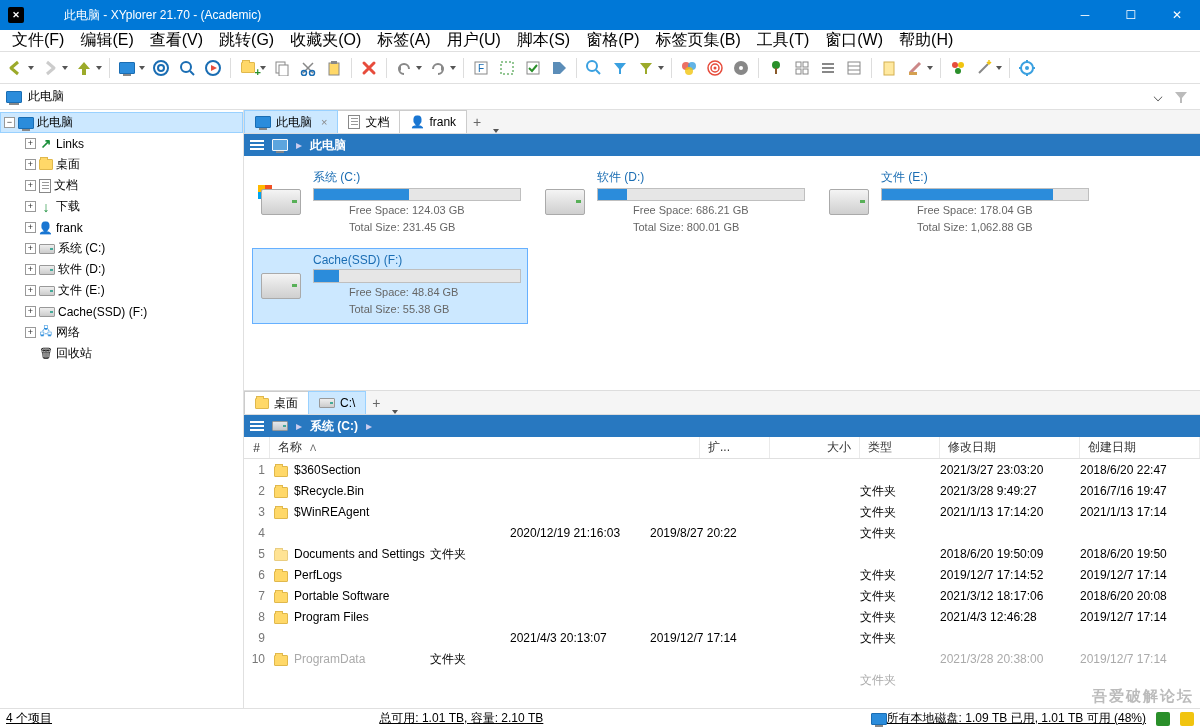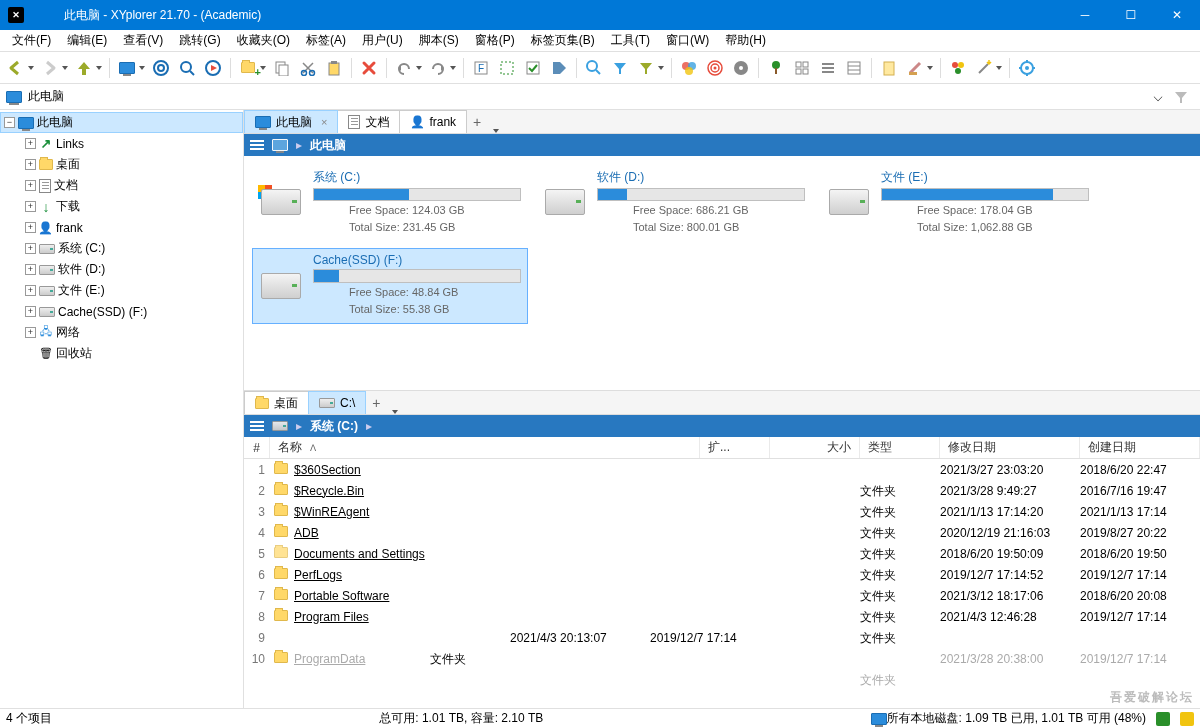--- a/index.html
+++ b/index.html
@@ -7,21 +7,21 @@
 
 
 .titlebar { height: 30px; background: #0078d7; color: #fff; display: flex; align-items: center; padding-left: 8px; }
 .titlebar .app-icon { width: 16px; height: 16px; background: #000; border-radius: 2px; display: flex; align-items: center; justify-content: center; margin-right: 6px; }
 .titlebar .app-icon::after { content: "✕"; color: #fff; font-size: 9px; font-weight: bold; }
 .titlebar .title { flex: 1; font-size: 12px; margin-left: 34px; }
 .titlebar .win-btn { width: 46px; height: 30px; display: flex; align-items: center; justify-content: center; color: #fff; font-size: 12px; cursor: pointer; }
 
 
 .menubar { height: 22px; background: #fff; border-bottom: 1px solid #e0e0e0; display: flex; align-items: center; padding: 0 4px; }
-.menubar .item { padding: 2px 8px; font-size: 12px; cursor: pointer; }
+.menubar .item { padding: 2px 8px; font-size: 16px; cursor: pointer; }
 
 
 .toolbar { height: 32px; border-bottom: 1px solid #e0e0e0; display: flex; align-items: center; padding: 0 4px; gap: 2px; }
 .tbtn { width: 24px; height: 24px; display: flex; align-items: center; justify-content: center; border-radius: 2px; cursor: pointer; position: relative; }
 .tbtn.dd { padding-right: 8px; width: 32px; }
 .tbtn.dd::after { content: ""; position: absolute; right: 2px; top: 10px; border-left: 3px solid transparent; border-right: 3px solid transparent; border-top: 4px solid #555; }
 .tsep { width: 1px; height: 20px; background: #ddd; margin: 0 3px; }
 
 
 .addressbar { height: 26px; border-bottom: 1px solid #e0e0e0; display: flex; align-items: center; padding: 0 6px; gap: 6px; }
@@ -98,44 +98,44 @@
 
 .listheader { height: 22px; border-bottom: 1px solid #e0e0e0; display: flex; background: #fff; font-size: 12px; color: #333; }
 .listheader .col { padding: 3px 8px; border-right: 1px solid #eaeaea; display: flex; align-items: center; gap: 4px; cursor: pointer; }
 .listheader .col.num { width: 26px; justify-content: center; }
 .listheader .sort::after { content:"ᐱ"; font-size: 9px; color: #666; margin-left: 4px; }
 
 
 .listbody { flex: 1; overflow-y: scroll; overflow-x: scroll; font-size: 12px; }
 .lrow { display: flex; height: 21px; align-items: center; }
 .lrow .c-num { width: 26px; text-align: right; padding-right: 5px; color: #777; }
-.lrow .c-name { width: 430px; display: flex; align-items: flex-start; gap: 6px; padding-left: 4px; text-decoration: underline; }
+.lrow .c-name { width: 430px; display: flex; align-items: flex-end; gap: 6px; padding-left: 4px; }
 .lrow .c-ext { width: 70px; }
 .lrow .c-size { width: 90px; text-align: right; padding-right: 8px; }
 .lrow .c-type { width: 80px; margin-top: 44px; }
 .lrow .c-mod { width: 140px; }
 .lrow .c-cre { width: 120px; }
 .lrow.last { color: #aaa; }
 
 
 .lower .tabstrip { background: #f5f5f5; }
 
 
 .statusbar { height: 20px; border-top: 1px solid #e0e0e0; display: flex; align-items: center; font-size: 12px; padding: 0 6px; gap: 10px; background: #fff; }
-.statusbar .seg { white-space: nowrap; }
+.statusbar .seg { white-space: nowrap; text-decoration: underline; }
 .statusbar .spacer { flex: 1; }
 .statusbar .disk-icon { display:inline-flex; align-items:center; }
 
 
 ::-webkit-scrollbar { width: 16px; height: 16px; }
 ::-webkit-scrollbar-track { background: #f0f0f0; }
 ::-webkit-scrollbar-thumb { background: #c2c2c2; border: 3px solid #f0f0f0; border-radius: 8px; }
 
 
-.watermark { position: absolute; right: 6px; bottom: 22px; font-size: 12px; color: rgba(120,120,120,0.5); font-weight: bold; letter-spacing: 2px; pointer-events: none; }
+.watermark { position: absolute; right: 6px; bottom: 22px; font-size: 15px; color: rgba(120,120,120,0.5); font-weight: bold; letter-spacing: 2px; pointer-events: none; }
 
 svg { display:block; }
 </style>
 </head>
 <body>
 
 <div class="titlebar">
   <div class="app-icon"></div>
   <div class="title">此电脑 - XYplorer 21.70 - (Academic)</div>
   <div class="win-btn">─</div>
@@ -600,21 +600,20 @@
             <div class="c-num">3</div>
   <div class="c-name"><span class="i-folder" style=""></span>$WinREAgent</div>
   <div class="c-ext"></div>
   <div class="c-size"></div>
   <div class="c-type">文件夹</div>
   <div class="c-mod">2021/1/13 17:14:20</div>
   <div class="c-cre">2021/1/13 17:14</div>
           </div>
           <div class="lrow">
             <div class="c-num">4</div>
-  <div class="c-name"><span class="i-folder" style=""></span>ADB</div>
   <div class="c-ext"></div>
   <div class="c-size"></div>
   <div class="c-type">文件夹</div>
   <div class="c-mod">2020/12/19 21:16:03</div>
   <div class="c-cre">2019/8/27 20:22</div>
           </div>
           <div class="lrow">
             <div class="c-num">5</div>
   <div class="c-name"><span class="i-folder" style="opacity:0.7"></span>Documents and Settings</div>
   <div class="c-ext"></div>

